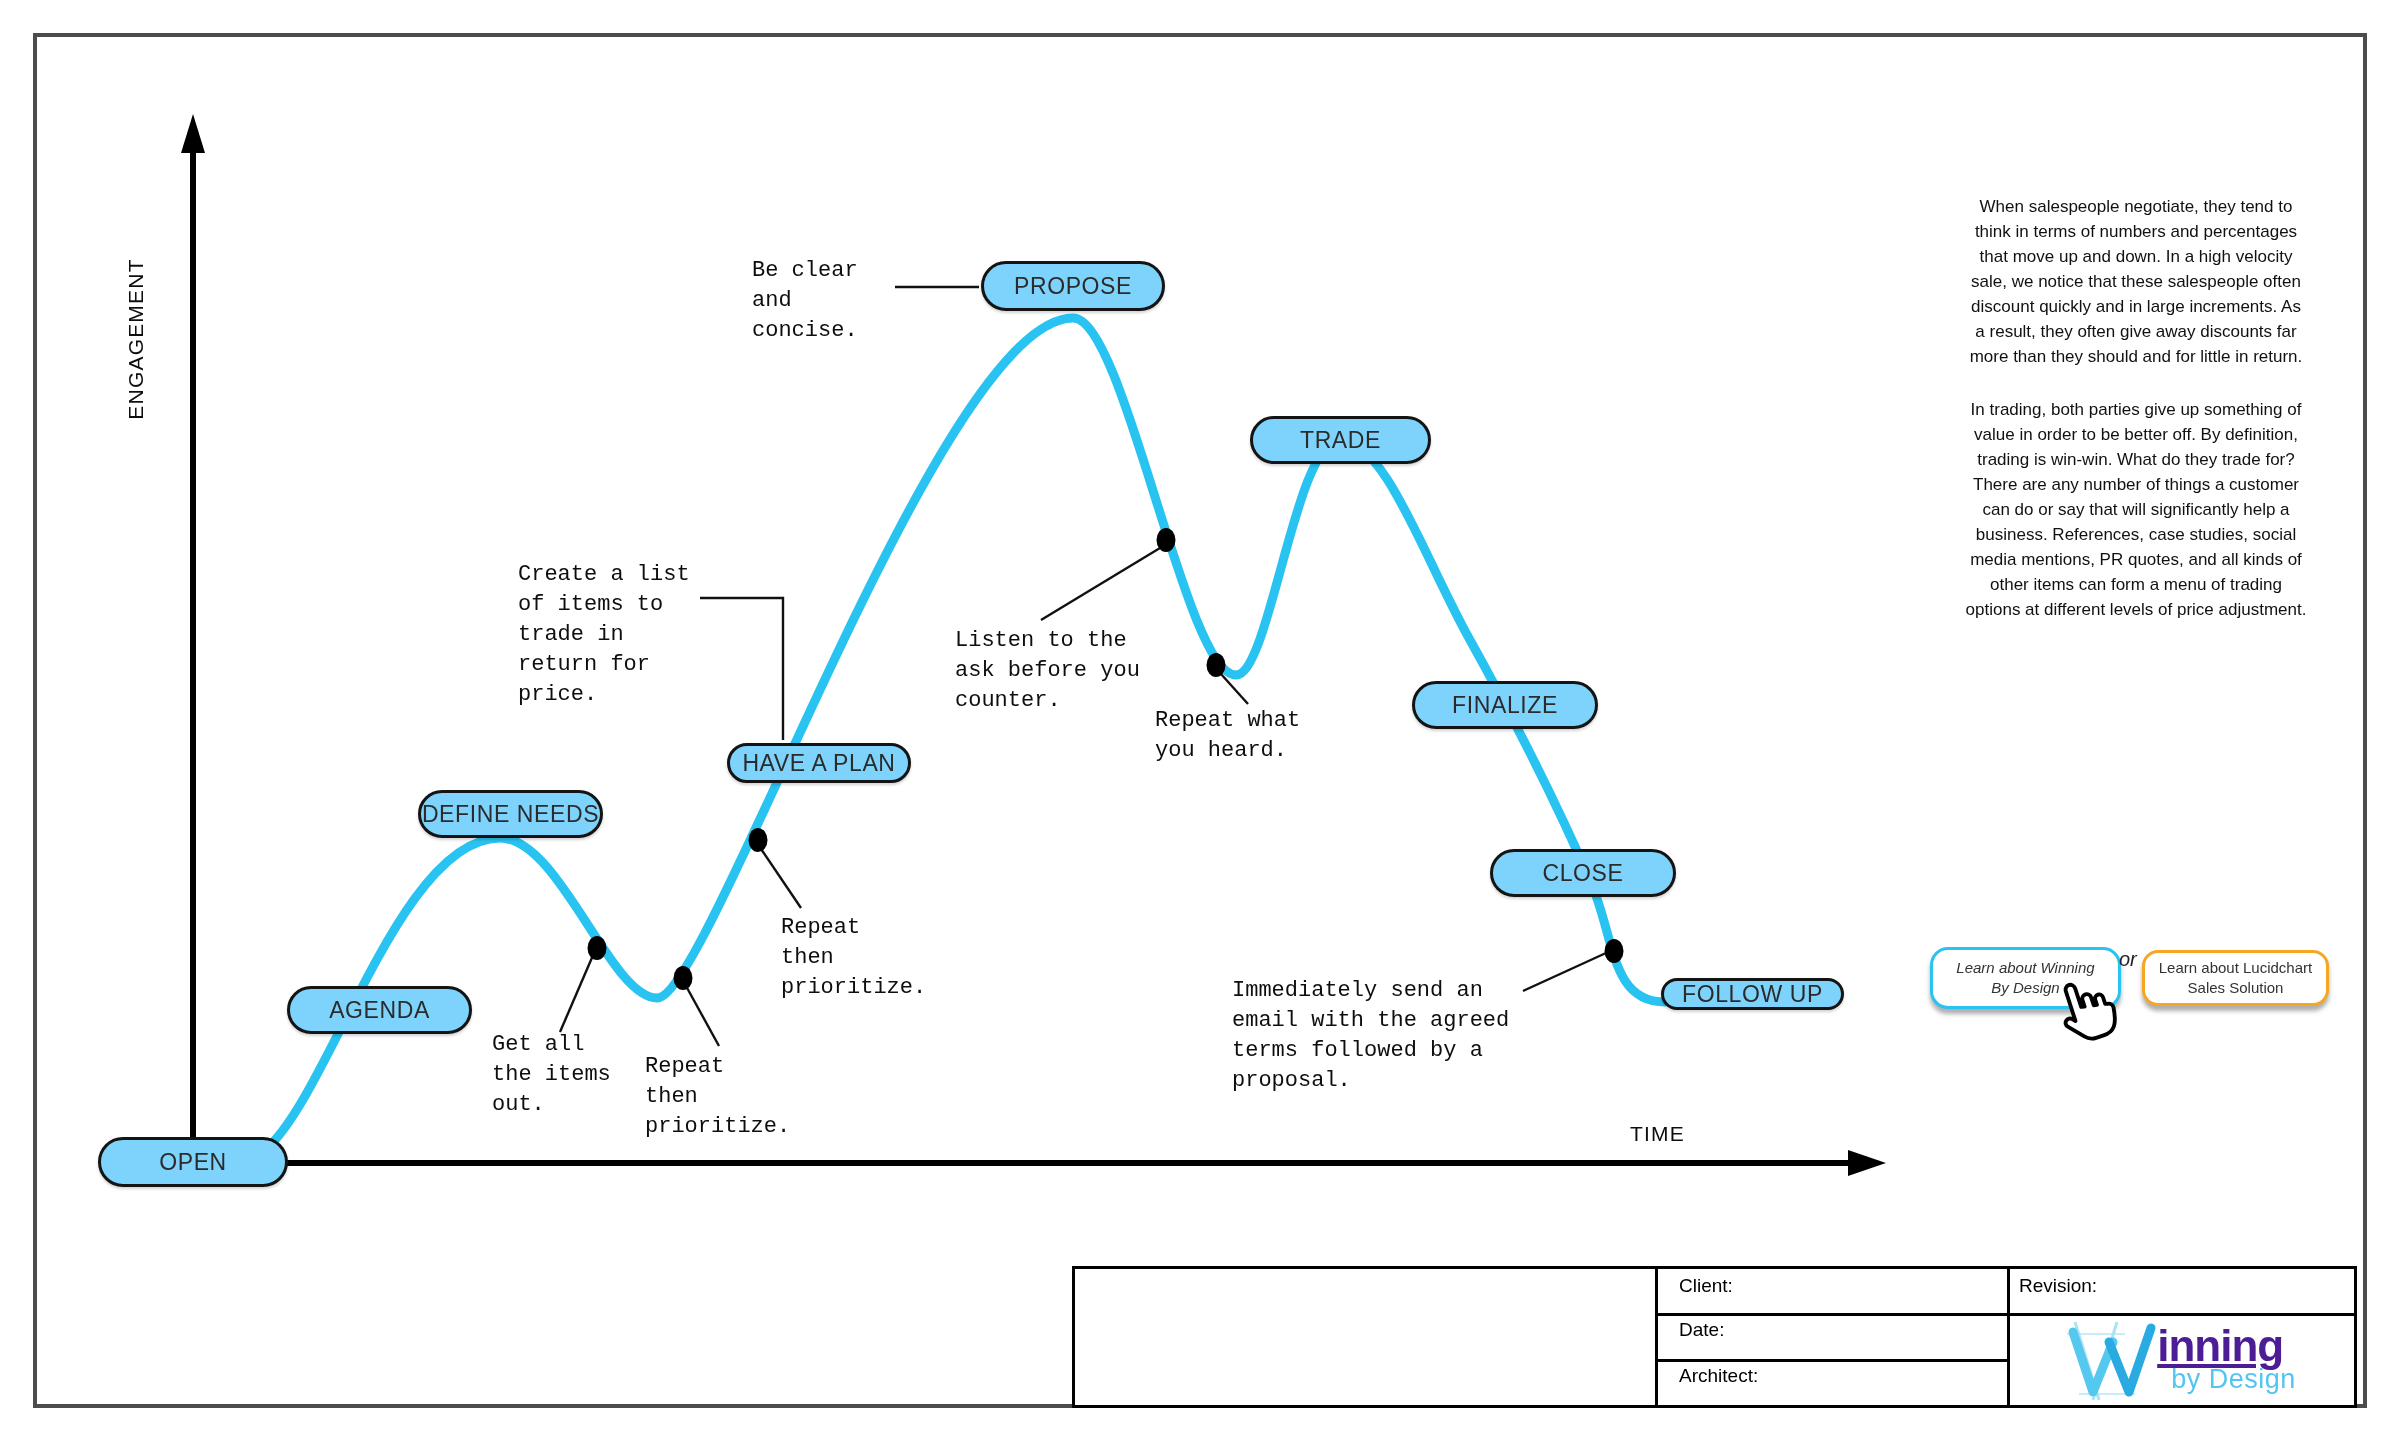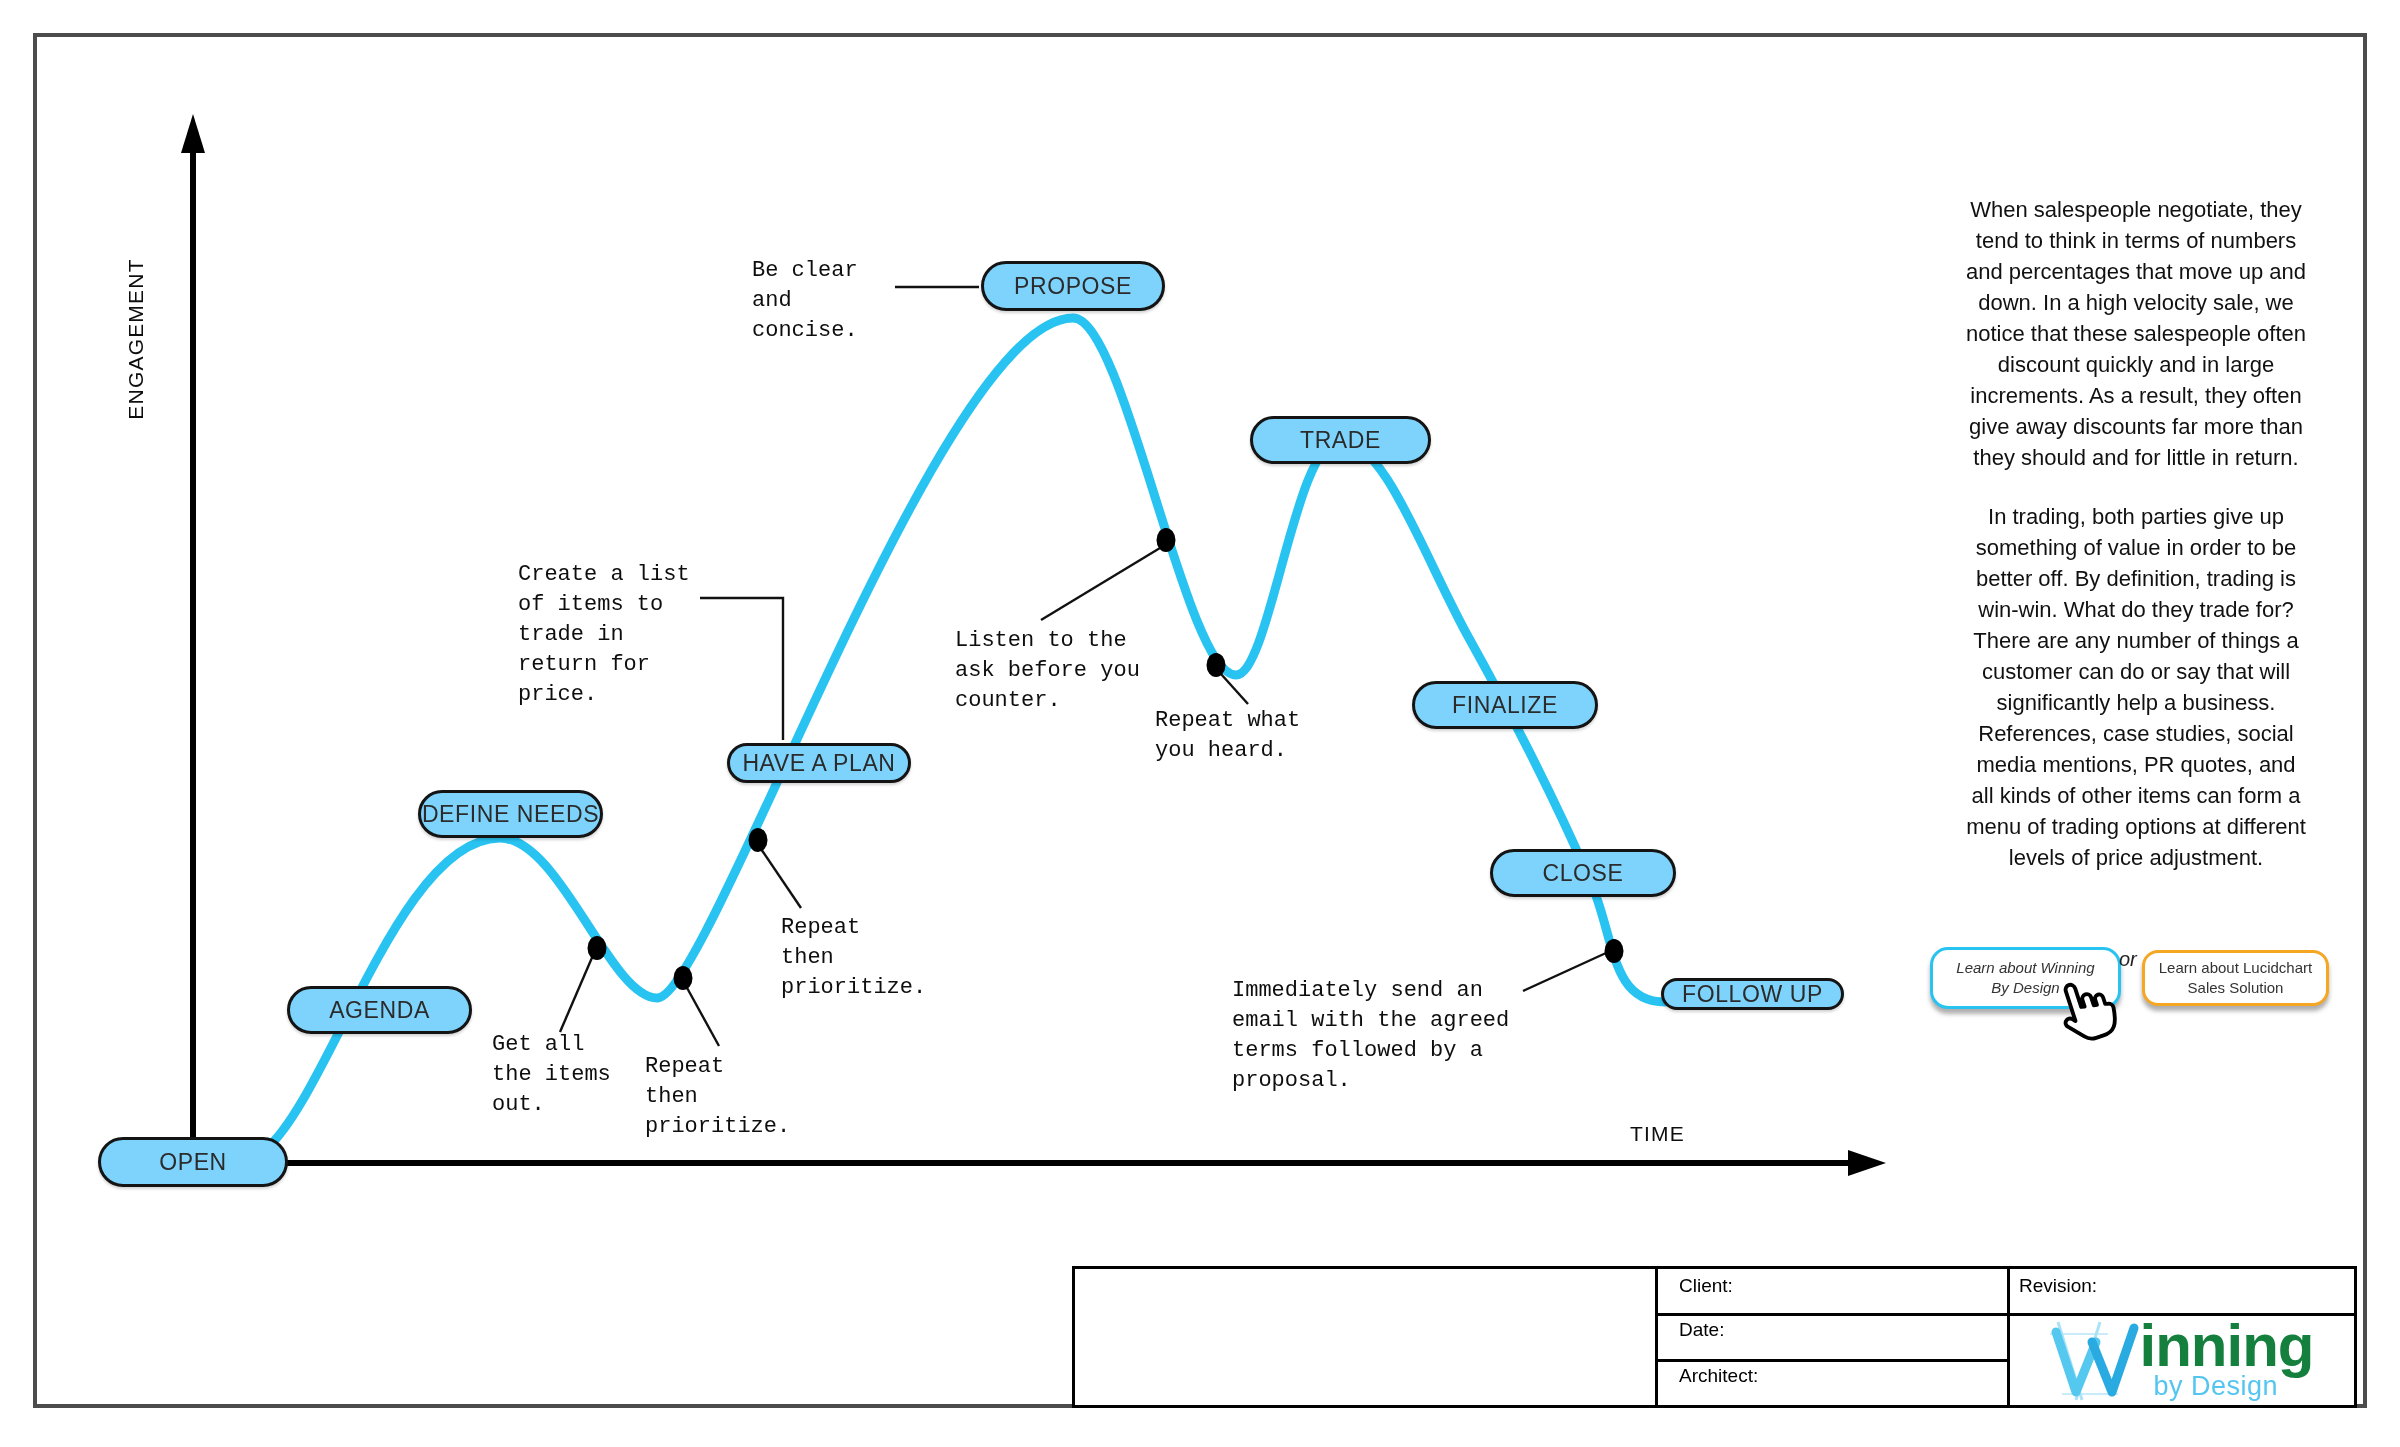--- a/index.html
+++ b/index.html
@@ -12,42 +12,42 @@
         display:flex;align-items:center;justify-content:center;
         font-size:23px;letter-spacing:.6px;color:#2b2b2b;box-sizing:border-box;
         box-shadow:0 2px 3px rgba(0,0,0,.18);white-space:nowrap;}
   .anno{position:absolute;font-size:22px;line-height:1.36;color:#0e0e0e;font-family:Liberation Mono, monospace;}
   .axis-label{position:absolute;font-size:21px;letter-spacing:1.2px;color:#0e0e0e;}
   .y-axis-label{left:36px;top:327px;width:200px;text-align:center;transform:rotate(-90deg);}
   .x-axis-label{left:1630px;top:1122px;}
   .notes{position:absolute;left:1953px;top:194px;width:354px;}
   .notes-heading{font-style:italic;font-size:20px;line-height:1.4;white-space:pre-line;
                  text-align:left;margin-bottom:30px;}
-  .notes-para{font-size:22px;line-height:31px;text-align:center;margin-bottom:28px;margin-left:12px;}
+  .notes-para{font-size:17px;line-height:25px;text-align:center;margin-bottom:28px;margin-left:12px;}
   .cta-btn{position:absolute;background:#fff;display:flex;align-items:center;justify-content:center;
            text-align:center;font-size:15px;line-height:1.35;color:#333;box-sizing:border-box;
            white-space:pre-line;cursor:pointer;box-shadow:0 5px 4px rgba(110,110,110,.55);}
   .cta-left{left:1930px;top:947px;width:191px;height:62px;border:3.5px solid #29C3F2;border-radius:18px;font-style:italic;}
   .cta-right{left:2142px;top:950px;width:187px;height:56px;border:3px solid #F5A623;border-radius:16px;}
   .cta-or{position:absolute;left:2119px;top:948px;font-size:20px;font-style:italic;color:#222;}
   .cursor-wrap{position:absolute;left:2052px;top:978px;width:64px;height:68px;transform:rotate(-18deg);}
   .titleblock{position:absolute;left:1072px;top:1266px;width:1285px;height:142px;background:#fff;
               border:3px solid #000;box-sizing:border-box;}
   .tb-vline{position:absolute;top:0;bottom:0;width:3px;background:#000;}
   .tb-cell-label{font-size:19px;color:#000;}
   .tb-left{position:absolute;left:0;top:0;width:580px;height:100%;padding:6px 12px;box-sizing:border-box;}
   .tb-small{font-size:16px;color:#000;}
   .tb-big{font-size:28px;color:#000;letter-spacing:.3px;white-space:nowrap;}
   .tb-big b{font-weight:bold;}
   .tb-mid-row{position:absolute;left:580px;width:352px;padding:6px 24px;box-sizing:border-box;}
   .tb-right-row{position:absolute;left:932px;right:0;padding:6px 12px;box-sizing:border-box;}
   .tb-hline{position:absolute;height:3px;background:#000;}
   .logo{position:absolute;left:932px;top:48px;right:0;bottom:0;display:flex;
         align-items:center;justify-content:center;}
-  .logo-text-main{font-size:60px;font-weight:bold;color:#15803d;letter-spacing:-1px;line-height:.85;}
+  .logo-text-main{font-size:44px;font-weight:bold;color:#4c1d95;letter-spacing:-1px;line-height:.85;text-decoration:underline;}
   .logo-text-sub{font-size:27px;color:#54C5F0;letter-spacing:.5px;margin-left:14px;}
 </style>
 </head>
 <body>
 
 <div class="frame"></div>
 
 <svg class="overlay" viewBox="0 0 2400 1447">
 
   <g>

